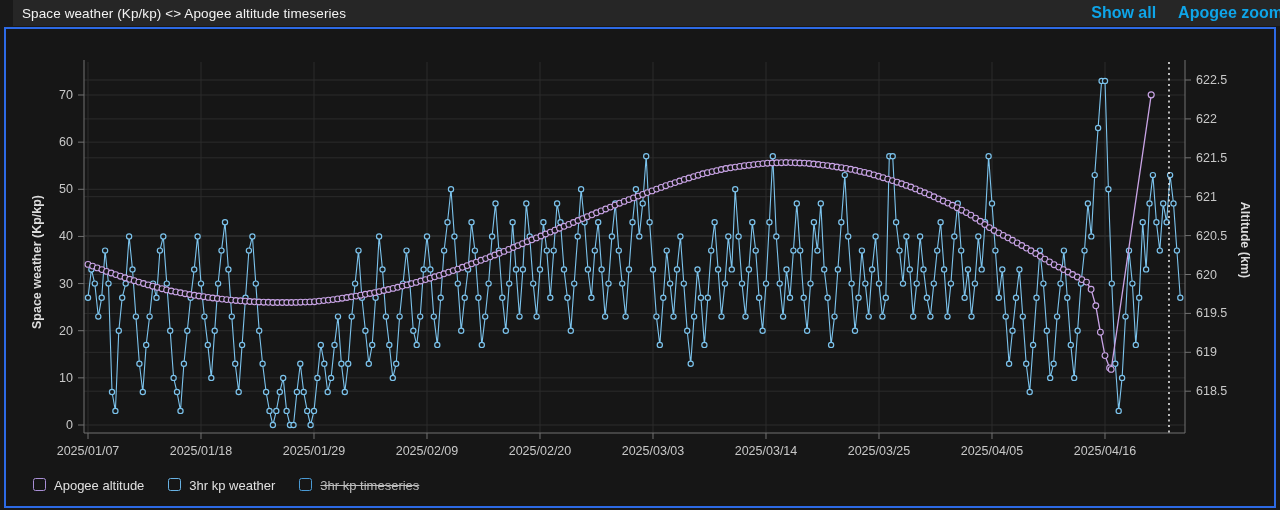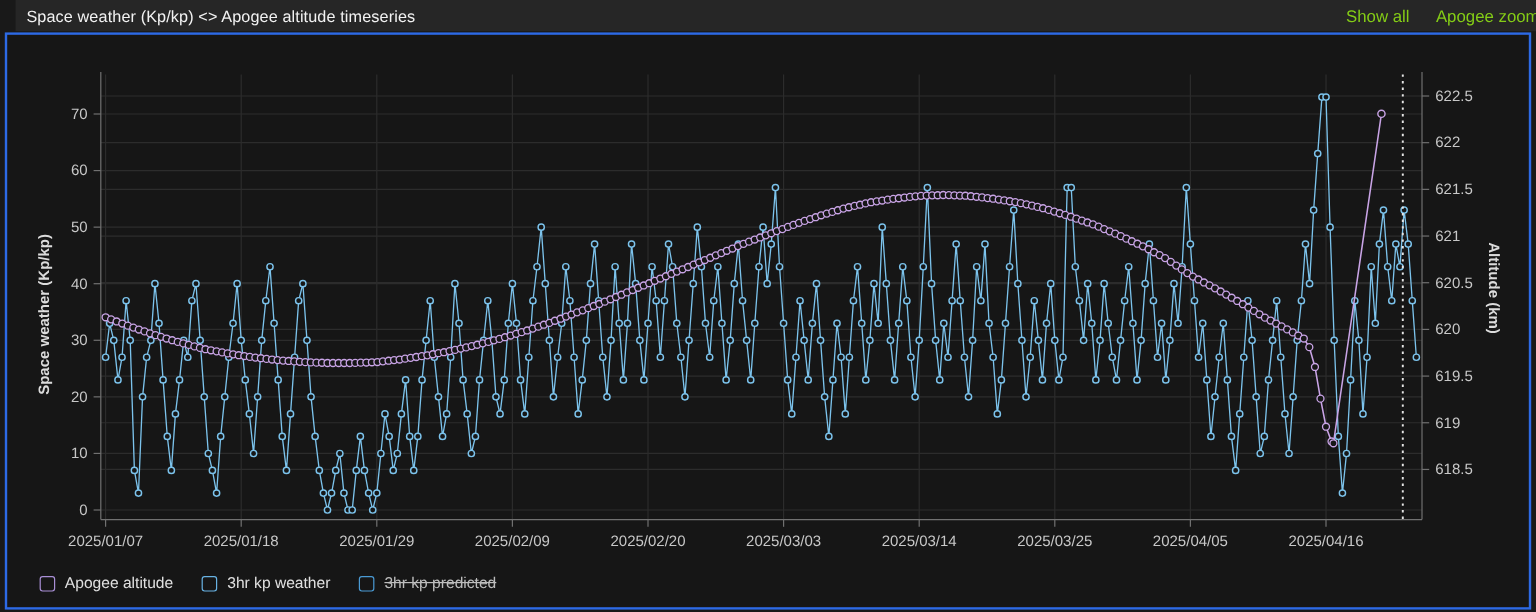--- a/index.html
+++ b/index.html
@@ -11,21 +11,21 @@
     position:absolute;left:13px;top:0;width:1280px;height:26px;
     background:#262626;display:flex;align-items:center;
   }
   .topbar-title{
     color:#f2f2f2;font-size:13.5px;padding-left:9px;letter-spacing:.1px;
   }
   .topbar-links{
     margin-left:auto;display:flex;gap:22px;padding-right:10px;
   }
   .topbar-links a{
-    color:#84cc16;font-size:14px;text-decoration:none;cursor:pointer;
+    color:#0ea5e9;font-size:16px;text-decoration:none;cursor:pointer;font-weight:bold;
   }
   .panel{
     position:absolute;left:4px;top:27px;width:1268px;height:477px;
     background:#161616;border:2px solid #2d6ae5;box-sizing:content-box;
   }
   #plot{
     position:absolute;left:0;top:0;width:1280px;height:510px;
   }
   .axis-title{
     position:absolute;color:#dcdcdc;font-size:12.5px;font-weight:bold;
@@ -33,21 +33,21 @@
   }
   .axis-title-left{
     left:37px;top:262px;transform:translate(-50%,-50%) rotate(-90deg);
   }
   .axis-title-right{
     left:1245px;top:240px;transform:translate(-50%,-50%) rotate(90deg);
   }
   .legend{
     position:absolute;left:33px;top:478px;display:flex;align-items:center;gap:24px;
   }
-  .legend-item{display:flex;align-items:flex-end;gap:8px;cursor:pointer;}
+  .legend-item{display:flex;align-items:flex-start;gap:8px;cursor:pointer;}
   .legend-box{
     width:13px;height:13px;border-radius:2.5px;border:1.6px solid #888;
     background:transparent;box-sizing:border-box;
   }
   .legend-label{color:#e0e0e0;font-size:13px;}
   .legend-item.struck .legend-label{text-decoration:line-through;color:#bdbdbd;}
 </style>
 </head>
 <body>
 
@@ -711,15 +711,15 @@
   <div class="legend-item">
     <span class="legend-box" style="border-color: rgb(169, 143, 214);"></span>
     <span class="legend-label">Apogee altitude</span>
   </div>
   <div class="legend-item">
     <span class="legend-box" style="border-color: rgb(104, 178, 227);"></span>
     <span class="legend-label">3hr kp weather</span>
   </div>
   <div class="legend-item struck">
     <span class="legend-box" style="border-color: rgb(74, 154, 212);"></span>
-    <span class="legend-label">3hr kp predicted</span>
+    <span class="legend-label">3hr kp timeseries</span>
   </div>
 </div>
 
 </body></html>

